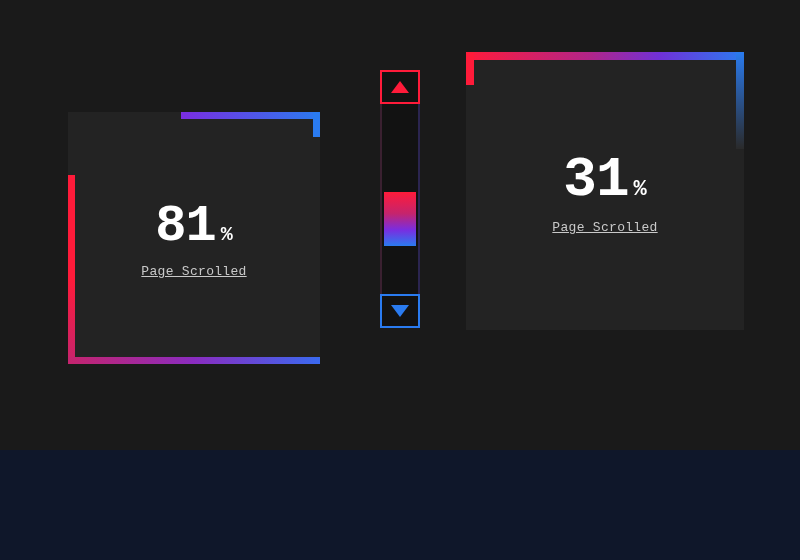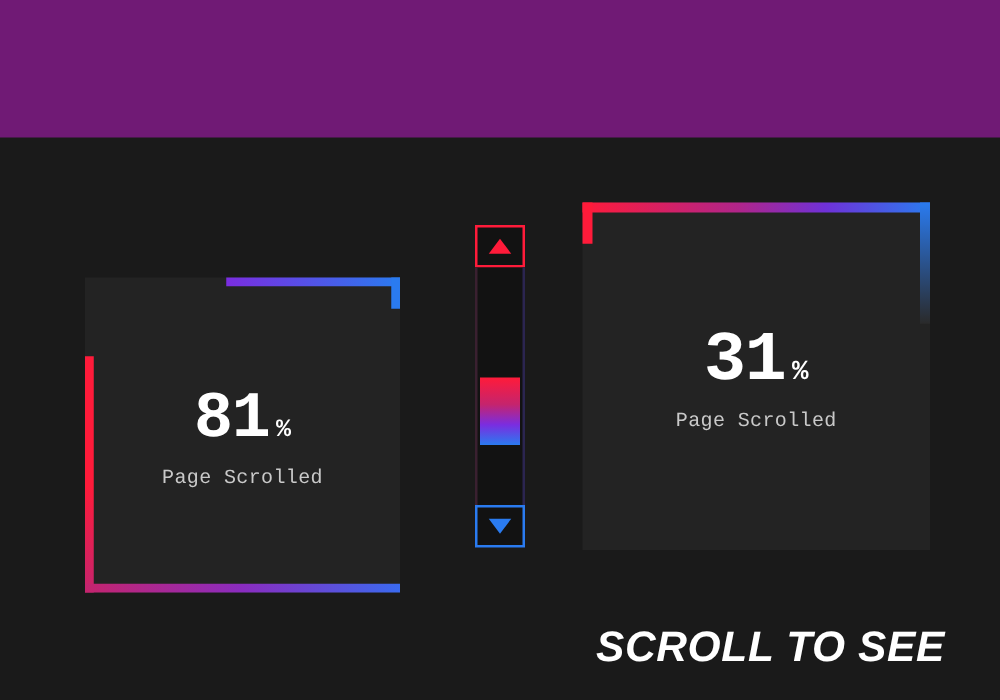--- a/index.html
+++ b/index.html
@@ -7,25 +7,25 @@
   body {
     background: #000;
     font-family: 'Consolas', 'Courier New', monospace;
     display: flex;
     align-items: center;
     justify-content: center;
   }
   .stage-wrap {
     width: 800px;
     height: 560px;
-    background: #701a75;
+    background: #0f172a;
     position: relative;
     display: flex;
     flex-direction: column;
-    justify-content: flex-end;
+    justify-content: flex-start;
   }
   .stage {
     width: 800px;
     height: 450px;
     background: #1a1a1a;
     position: relative;
   }
   
   .card {
     position: absolute;
@@ -44,22 +44,23 @@
     font-weight: 700;
     letter-spacing: -1px;
   }
   .card .pct-sign {
     font-weight: 600;
     margin-left: 5px;
   }
   .card .pct-label {
     color: #c9c9c9;
     margin-top: 8px;
-    font-size: 16px;
+    font-size: 13px;
     letter-spacing: 0.3px;
+    text-decoration: underline;
   }
   
   .card.left {
     left: 68px;
     top: 112px;
     width: 252px;
     height: 252px;
   }
   .card.left .pct-num { font-size: 52px; }
   .card.left .pct-sign { font-size: 20px; }
@@ -236,17 +237,16 @@
         <span class="f-right"></span>
       </div>
       <div class="pct-line">
         <span class="pct-num">31</span>
         <span class="pct-sign">%</span>
       </div>
       <div class="pct-label">Page Scrolled</div>
     </div>
 
     <div class="caption">
-      <span>SCROLL TO SEE</span>
     </div>
 
   </div>
 </div>
 
 </body></html>

